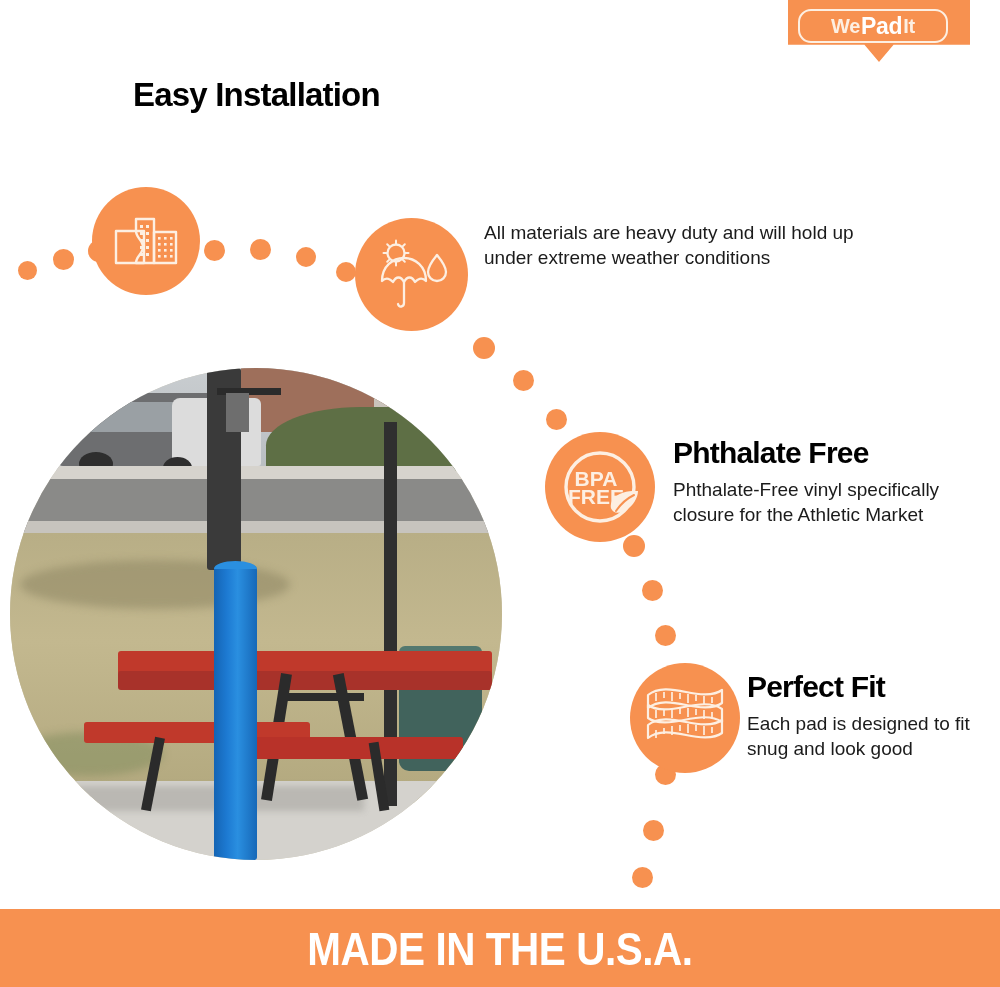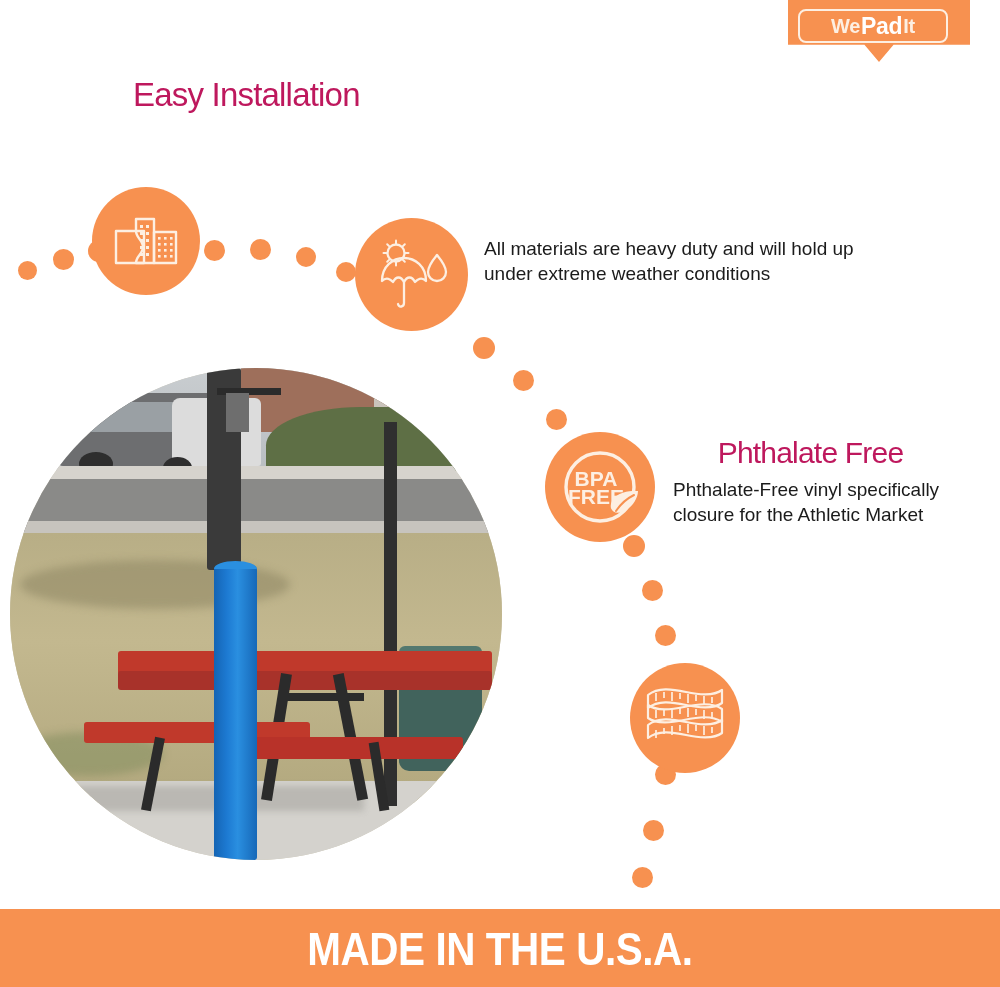--- a/index.html
+++ b/index.html
@@ -34,21 +34,21 @@
     -webkit-clip-path: polygon(0% 0%, 100% 0%, 100% 72%, 58% 72%, 50% 100%, 42% 72%, 0% 72%);
     clip-path: polygon(0% 0%, 100% 0%, 100% 72%, 58% 72%, 50% 100%, 42% 72%, 0% 72%);
   }
   .logo-inner {
     position: absolute;
     left: 10px;
     top: 9px;
     right: 22px;
     height: 30px;
     border: 2.5px solid #FDEFE2;
-    border-radius: 8px;
+    border-radius: 13px;
     display: flex;
     align-items: center;
     justify-content: center;
     letter-spacing: -0.3px;
   }
   .logo-we, .logo-it {
     font-size: 20px;
     font-weight: bold;
     color: #FDEFE2;
   }
@@ -73,43 +73,43 @@
     border-radius: 50%;
     display: flex;
     align-items: center;
     justify-content: center;
   }
   .icon-circle svg { display: block; }
 
   
   .feature-title {
     font-family: "Liberation Sans", sans-serif;
-    font-weight: normal;
-    color: #be185d;
+    font-weight: bold;
+    color: #000000;
     letter-spacing: -0.8px;
     line-height: 1.05;
     white-space: nowrap;
   }
   .feature-desc {
     font-family: "Liberation Sans", sans-serif;
     color: #1b1b1b;
     line-height: 1.34;
     font-weight: 400;
   }
 
   #block-install   { position: absolute; left: 133px; top: 78px;  width: 430px; }
   #block-install .feature-title { font-size: 33px; }
   #block-install .feature-desc  { font-size: 19px; margin-top: 7px; }
 
   #block-weather   { position: absolute; left: 484px; top: 212px; width: 420px; }
   #block-weather .feature-title { font-size: 30px; }
-  #block-weather .feature-desc  { font-size: 19px; margin-top: 24px; }
+  #block-weather .feature-desc  { font-size: 19px; margin-top: 8px; }
 
   #block-phthalate { position: absolute; left: 673px; top: 437px; width: 275px; }
-  #block-phthalate .feature-title { font-size: 30px; text-align: center; }
+  #block-phthalate .feature-title { font-size: 30px; }
   #block-phthalate .feature-desc  { font-size: 19px; margin-top: 8px; }
 
   #block-fit       { position: absolute; left: 747px; top: 671px; width: 225px; }
   #block-fit .feature-title { font-size: 30px; }
   #block-fit .feature-desc  { font-size: 19px; margin-top: 8px; }
 
   
   .photo-circle {
     position: absolute;
     left: 10px;
@@ -322,20 +322,24 @@
           <path d="M30 47 v9"></path>
           <path d="M38 46 v6"></path>
         <path d="M46 45 v9"></path>
           <path d="M54 46 v6"></path>
           <path d="M62 47 v9"></path>
           <path d="M70 48 v6"></path>
       </g>
     </svg>
   </div>
 
+  <div id="block-fit">
+    <div class="feature-title">Perfect Fit</div>
+    <div class="feature-desc">Each pad is designed to fit snug and look good</div>
+  </div>
 
   <div class="photo-circle" title="Blue padded post cover installed on a shade-structure pole beside red picnic tables">
     <div class="photo-inner">
       <div class="ph-sky"></div>
       <div class="ph-bldg"></div>
       <div class="ph-bldg2"></div>
       <div class="ph-hedge"></div>
       <div class="ph-car"></div>
       <div class="ph-car-win"></div>
       <div class="ph-car2"></div>

